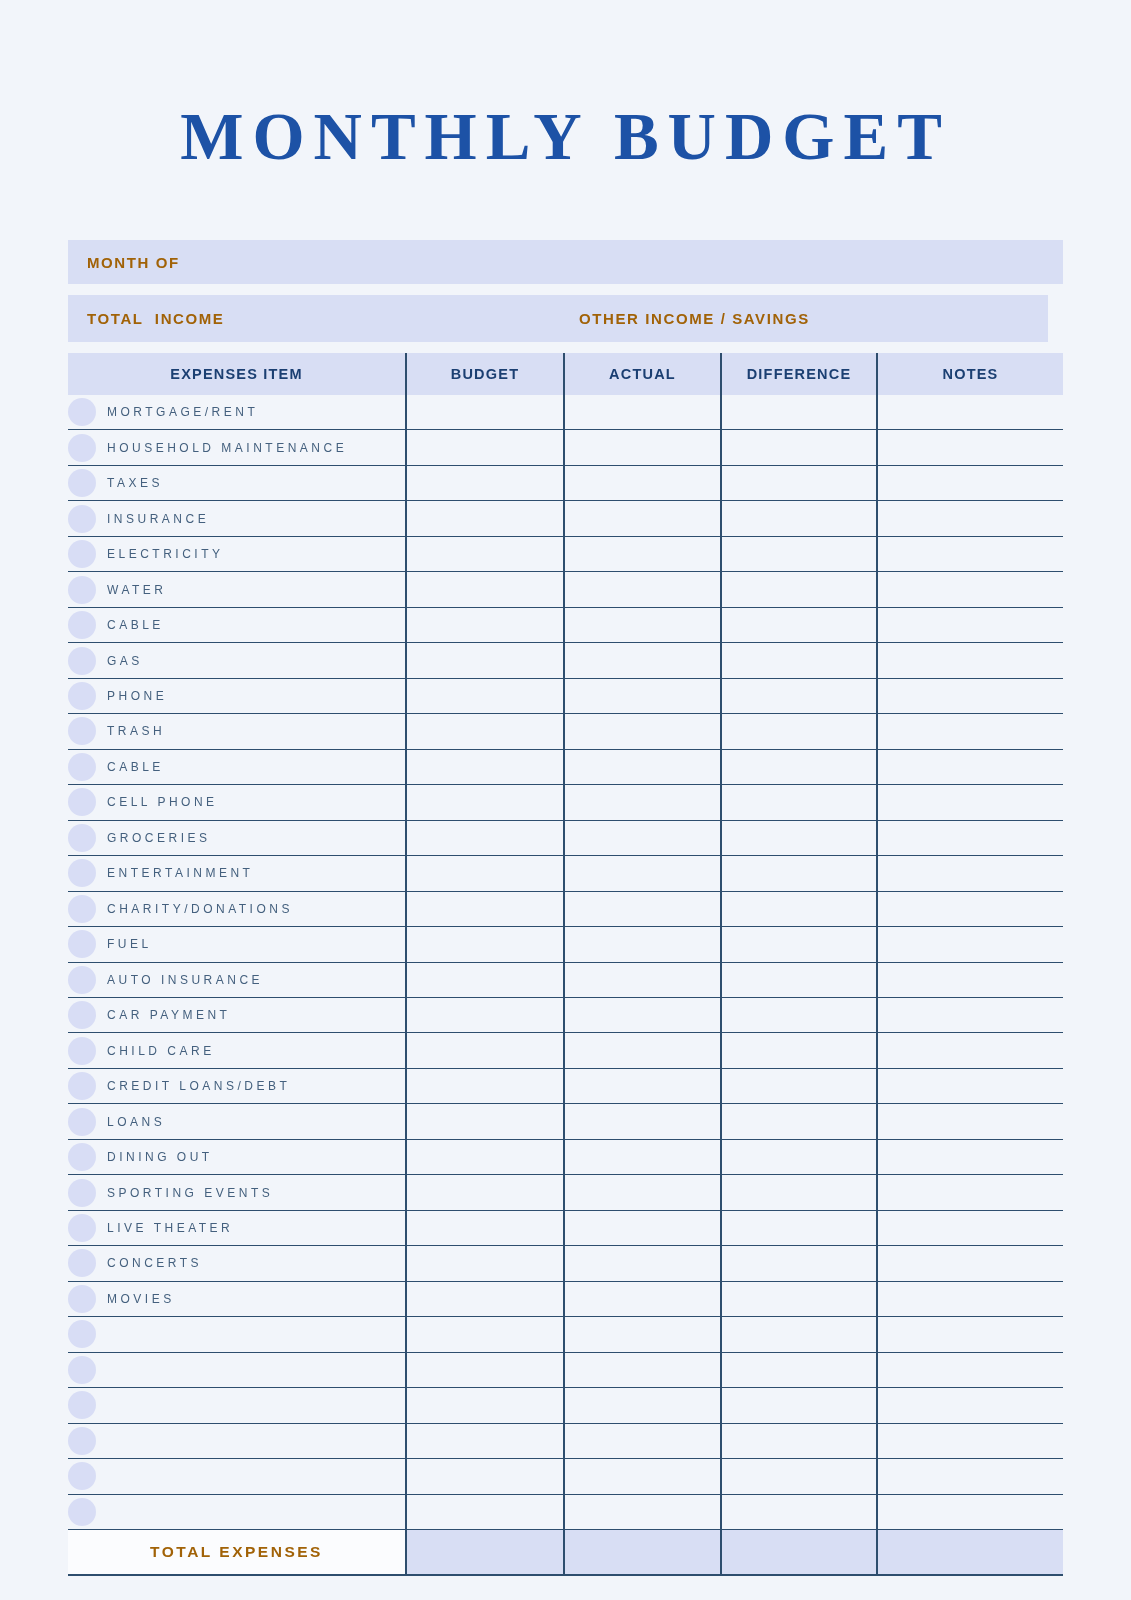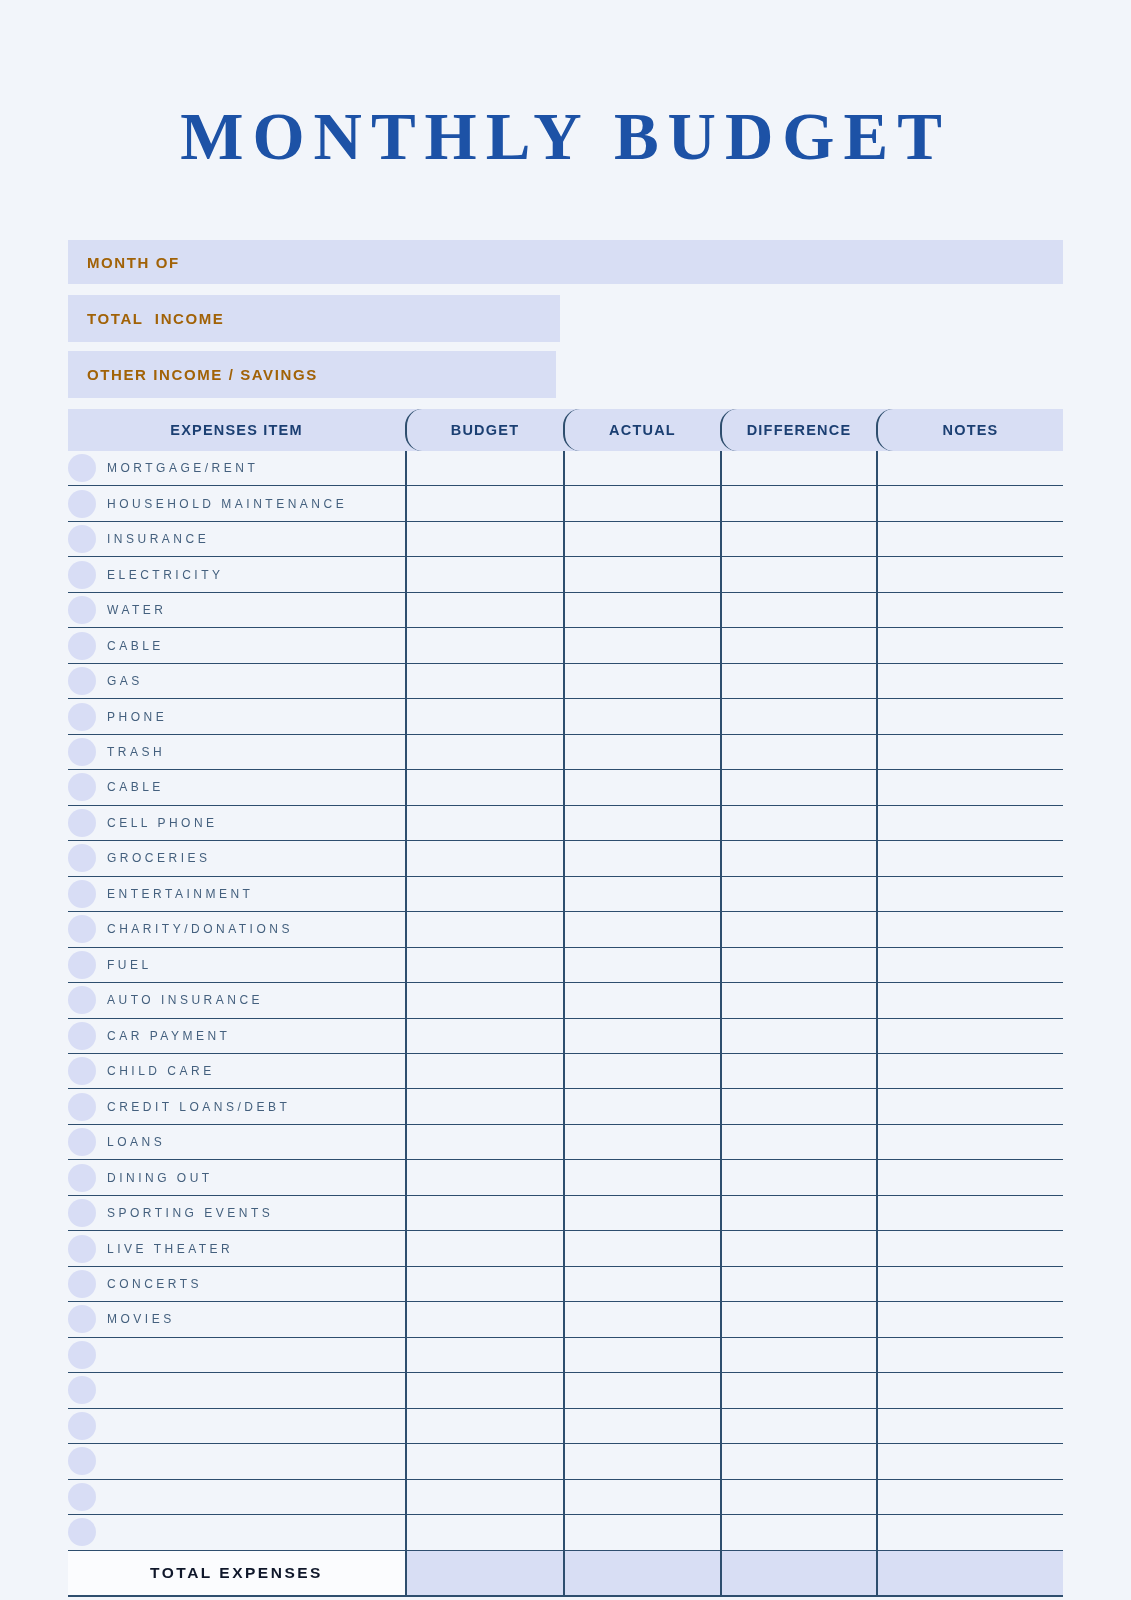--- a/index.html
+++ b/index.html
@@ -50,22 +50,21 @@
     white-space: pre;
   }
   .month-bar {
     margin-top: 45px;
     width: 995px;
     height: 44px;
   }
   .income-row {
     margin-top: 11px;
     display: flex;
-    gap: 9px;
-    flex-direction: column;
+    gap: 0;
   }
   .income-left  { width: 492px; height: 47px; }
   .income-right { width: 488px; height: 47px; }
   
   .table {
     margin-top: 11px;
     width: 995px;
   }
   .trow, .thead, .total-row {
     display: grid;
@@ -78,21 +77,20 @@
   }
   .thead .hcell {
     display: flex;
     align-items: center;
     justify-content: center;
     font-size: 14.5px;
     font-weight: 700;
     letter-spacing: 1.2px;
     color: #1b3f72;
     box-sizing: border-box;
-    border-radius: 17px;
   }
   .thead .hcell + .hcell { border-left: 2px solid #2e4e6e; }
   .trow {
     height: 35.47px;
     border-bottom: 1.6px solid #2e4e6e;
   }
   .cell { box-sizing: border-box; }
   .trow .cell + .cell { border-left: 2px solid #2e4e6e; }
   .item-cell {
     display: flex;
@@ -119,21 +117,21 @@
   .total-row .cell { background: #d8def4; }
   .total-row .cell + .cell { border-left: 2px solid #2e4e6e; }
   .total-row .total-label-cell {
     background: #fbfcfe;
     display: flex;
     align-items: center;
     justify-content: center;
     font-size: 15.5px;
     font-weight: 700;
     letter-spacing: 2.5px;
-    color: #0f172a;
+    color: #a16207;
   }
 </style>
 </head>
 <body>
 
 <div class="page">
 
   <h1 class="title">MONTHLY BUDGET</h1>
 
   <div class="bar month-bar">
@@ -175,20 +173,30 @@
             <span class="item-label">HOUSEHOLD MAINTENANCE</span>
           </div>
           <div class="cell input-cell"></div>
           <div class="cell input-cell"></div>
           <div class="cell input-cell"></div>
           <div class="cell input-cell"></div>
         </div>
         <div class="trow">
           <div class="cell item-cell">
             <span class="bullet"></span>
+            <span class="item-label">TAXES</span>
+          </div>
+          <div class="cell input-cell"></div>
+          <div class="cell input-cell"></div>
+          <div class="cell input-cell"></div>
+          <div class="cell input-cell"></div>
+        </div>
+        <div class="trow">
+          <div class="cell item-cell">
+            <span class="bullet"></span>
             <span class="item-label">INSURANCE</span>
           </div>
           <div class="cell input-cell"></div>
           <div class="cell input-cell"></div>
           <div class="cell input-cell"></div>
           <div class="cell input-cell"></div>
         </div>
         <div class="trow">
           <div class="cell item-cell">
             <span class="bullet"></span>

